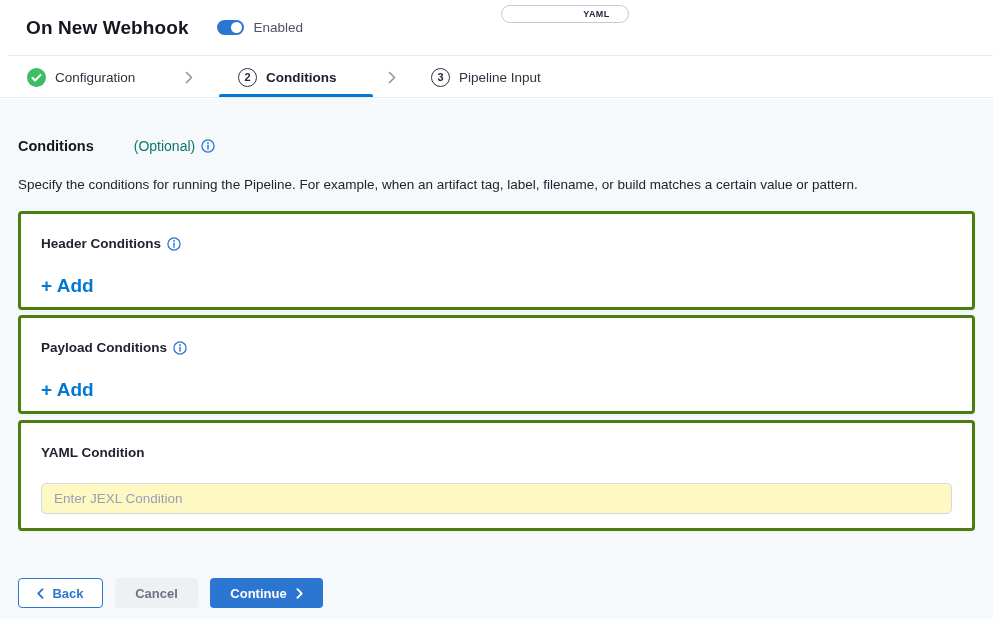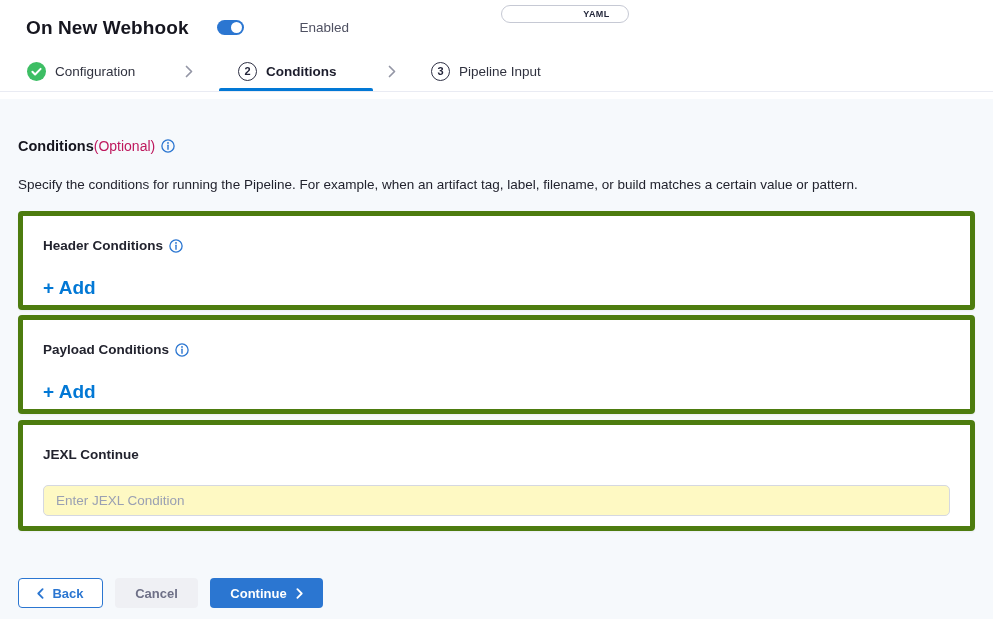--- a/index.html
+++ b/index.html
@@ -12,21 +12,21 @@
     overflow: hidden;
   }
 
   
   .header {
     position: absolute; top: 0; left: 8px; right: 0; height: 56px;
     background: #ffffff; border-bottom: 1px solid #e8eaf1;
     display: flex; align-items: center; padding: 0 18px;
   }
   .page-title { font-size: 19px; font-weight: 700; color: #16161f; letter-spacing: .1px; }
-  .toggle-group { display: flex; align-items: flex-start; margin-left: 28px; gap: 46px; }
+  .toggle-group { display: flex; align-items: flex-start; margin-left: 28px; }
   .toggle {
     width: 27px; height: 15px; border-radius: 8px; background: #2b76d1;
     position: relative; cursor: pointer;
   }
   .toggle .knob {
     position: absolute; top: 2px; right: 2px; width: 11px; height: 11px;
     border-radius: 50%; background: #ffffff;
   }
   .toggle-label { margin-left: 10px; font-size: 13.5px; color: #4f5162; }
 
@@ -40,21 +40,21 @@
     flex: 1; display: flex; align-items: center; justify-content: center;
     font-size: 9px; font-weight: 700; letter-spacing: .4px; cursor: pointer;
     color: #23263a;
   }
   .view-switch .seg.selected {
     background: #232536; color: #ffffff; border-radius: 4px; margin-top: 37px;
   }
 
   
   .stepper {
-    position: absolute; top: 51px; left: 0; right: 0; height: 41px;
+    position: absolute; top: 57px; left: 0; right: 0; height: 41px;
     background: #ffffff; border-bottom: 1px solid #e9ebf3;
   }
   .step { position: absolute; top: 0; height: 40px; display: flex; align-items: center; cursor: pointer; }
   .step-label { font-size: 13.5px; color: #30323f; margin-left: 9px; white-space: nowrap; }
   .step.active .step-label { font-weight: 700; color: #1c1d2c; }
   .step-circle {
     width: 19px; height: 19px; border-radius: 50%;
     border: 1.6px solid #2e3044; color: #23253a;
     display: flex; align-items: center; justify-content: center;
     font-size: 11px; font-weight: 600; background: #fff;
@@ -66,27 +66,27 @@
     background: #0278d5; border-radius: 2px 2px 0 0;
   }
 
   
   .content {
     position: absolute; top: 99px; left: 0; right: 0; bottom: 0;
     background: #f6f9fc; padding: 0 18px;
   }
   .heading-row { margin-top: 39px; display: flex; align-items: center; }
   .heading { font-size: 14.5px; font-weight: 700; color: #16161f; }
-  .heading-optional { font-size: 14px; color: #be185d; font-weight: 400; }
+  .heading-optional { font-size: 14px; color: #0f766e; font-weight: 400; margin-left: 40px; }
   .info-icon { width: 14px; height: 14px; margin-left: 6px; display: inline-block; vertical-align: -2px; cursor: pointer; }
   .description { margin-top: 23px; font-size: 13.5px; color: #22232e; }
 
   .card {
     background: #ffffff; border-radius: 4px;
-    border: 5px solid #4d7c0f;
+    border: 3px solid #4d7c0f;
     box-shadow: 0 1px 2px rgba(40,41,61,0.05);
     padding: 20px;
   }
   .card-1 { margin-top: 19px; height: 99px; }
   .card-2 { margin-top: 5px; height: 99px; }
   .card-3 { margin-top: 6px; height: 111px; }
   .card-title-row { display: flex; align-items: center; margin-top: 2px; }
   .card-title { font-size: 13.5px; font-weight: 700; color: #22232e; }
   .add-link {
     display: inline-block; margin-top: 24px; font-size: 19px; font-weight: 700;
@@ -201,21 +201,21 @@
         <circle cx="7" cy="7" r="6.1" fill="none" stroke="#2b76d1" stroke-width="1.3"></circle>
         <line x1="7" y1="6.3" x2="7" y2="10.2" stroke="#2b76d1" stroke-width="1.4" stroke-linecap="round"></line>
         <circle cx="7" cy="3.9" r="0.95" fill="#2b76d1"></circle>
       </svg>
     </div>
     <span class="add-link">+ Add</span>
   </div>
 
   <div class="card card-3">
     <div class="card-title-row">
-      <span class="card-title">JEXL Continue</span>
+      <span class="card-title">YAML Condition</span>
     </div>
     <input class="jexl-input" type="text" placeholder="Enter JEXL Condition" style="">
   </div>
 
   <div class="footer">
     <button class="btn btn-back">
       <svg width="7" height="11" viewBox="0 0 7 11">
         <path d="M5.6 1.2L1.3 5.5l4.3 4.3" fill="none" stroke="#2b76d1" stroke-width="1.8" stroke-linecap="round" stroke-linejoin="round"></path>
       </svg>
       <span>Back</span>

